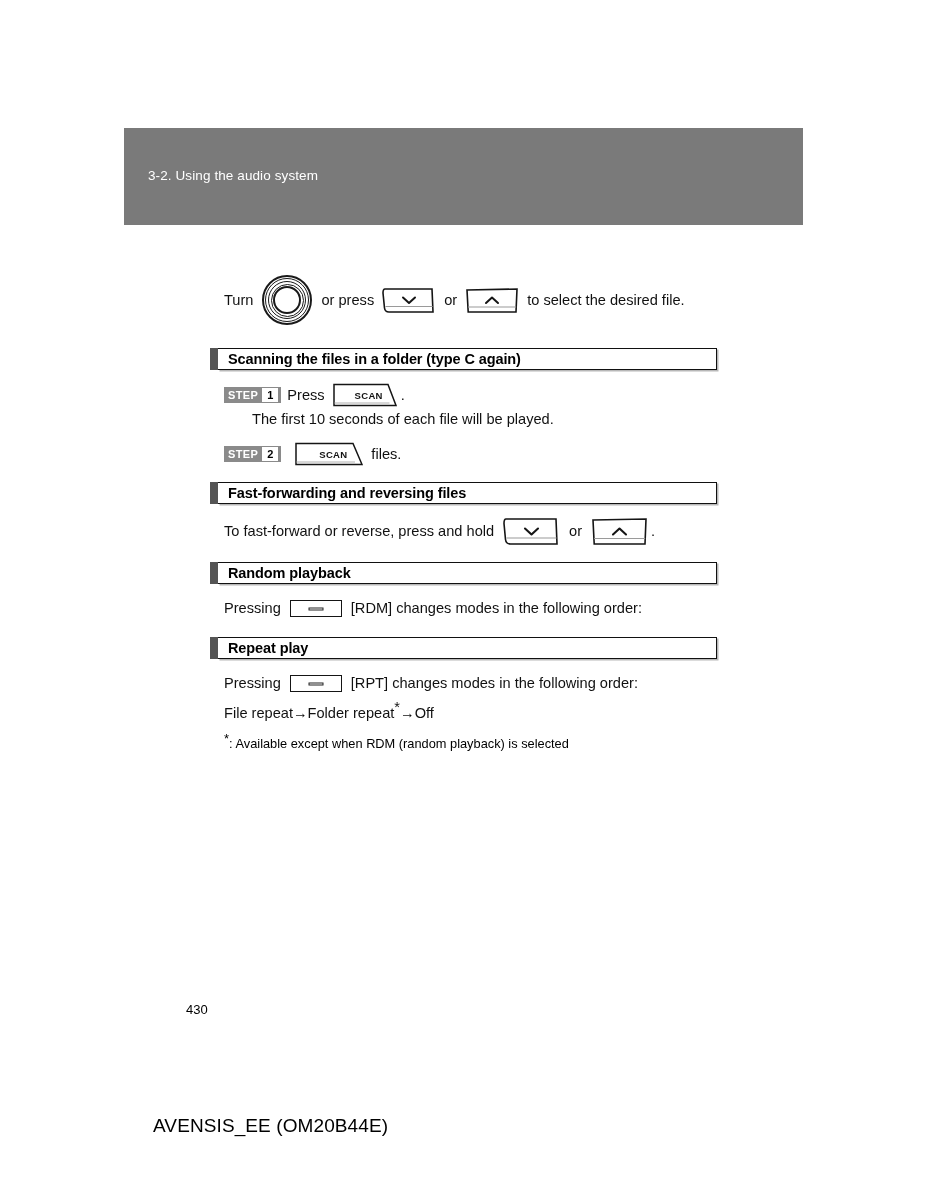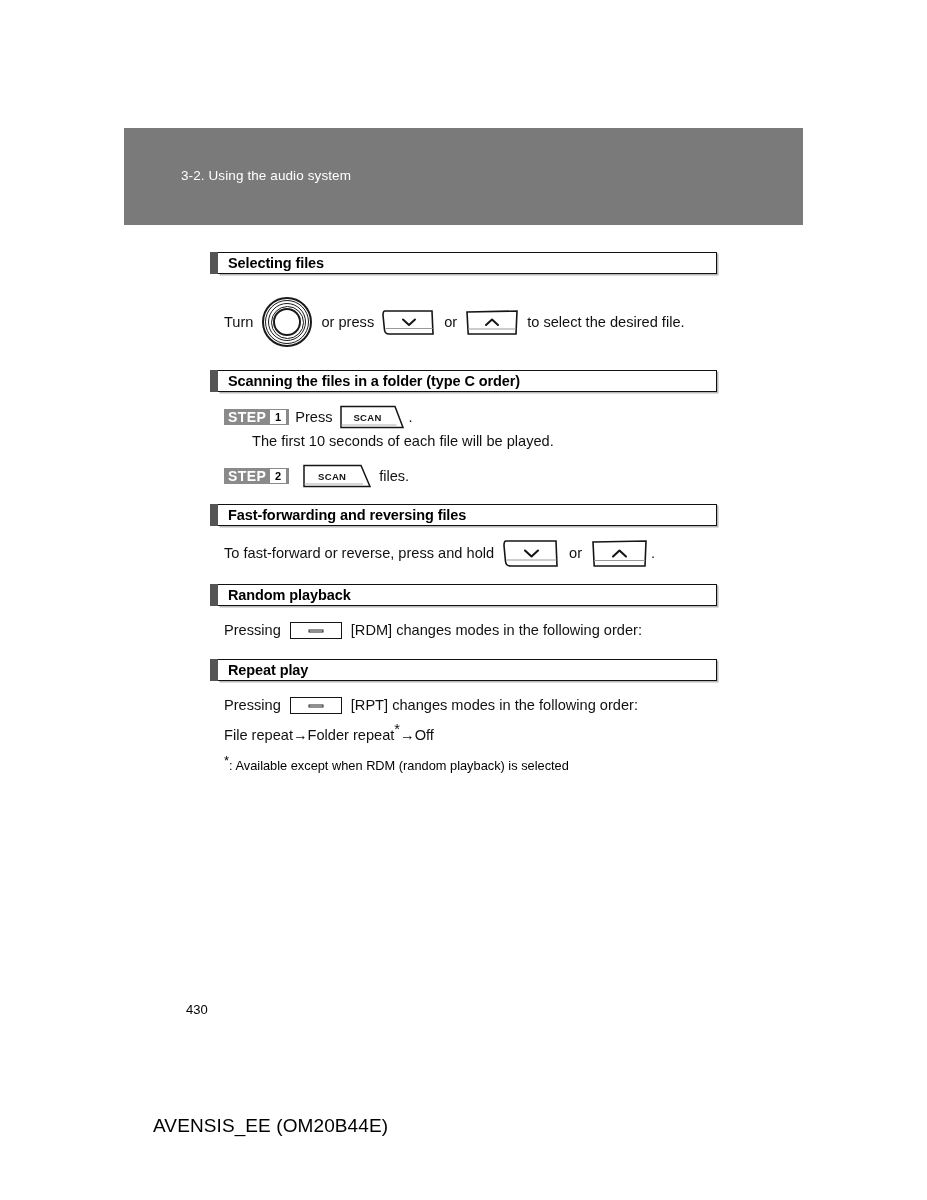--- a/index.html
+++ b/index.html
@@ -20,21 +20,21 @@
   .header-band {
     position: absolute;
     left: 124px;
     top: 128px;
     width: 679px;
     height: 97px;
     background: #7a7a7a;
   }
   .header-band-label {
     position: absolute;
-    left: 57px;
+    left: 24px;
     top: 40px;
     color: #ffffff;
     font-size: 13.5px;
     letter-spacing: 0.1px;
     white-space: nowrap;
   }
 
   
   .content {
     position: absolute;
@@ -131,21 +131,21 @@
     display: inline-flex;
     align-items: center;
     background: #8a8a8a;
     height: 16px;
     padding: 0 3px 0 4px;
     flex: 0 0 auto;
     margin-right: 6px;
   }
   .step .word {
     color: #ffffff;
-    font-size: 14px;
+    font-size: 11px;
     font-weight: bold;
     letter-spacing: 0.4px;
     line-height: 16px;
   }
   .step .num {
     margin-left: 4px;
     background: #ffffff;
     color: #000000;
     font-size: 11px;
     font-weight: bold;
@@ -161,21 +161,21 @@
     position: relative;
     display: inline-block;
     vertical-align: middle;
     width: 64px;
     height: 24px;
     flex: 0 0 64px;
   }
   .scanbtn svg { display:block; width:64px; height:24px; }
   .scanbtn .lbl {
     position: absolute;
-    left: 3px; top: 0;
+    left: 12px; top: 0;
     width: 48px; height: 24px;
     display: flex; align-items: center; justify-content: center;
     font-size: 9.5px;
     font-weight: bold;
     letter-spacing: 0.3px;
   }
   .scanbtn.wide { width: 68px; flex: 0 0 68px; }
   .scanbtn.wide svg { width: 68px; }
   .scanbtn.wide .lbl { width: 52px; }
 
@@ -229,26 +229,20 @@
 </style>
 </head>
 <body>
 
 <div class="header-band">
   <div class="header-band-label">3-2. Using the audio system</div>
 </div>
 
 <div class="content">
 
-  <div class="section-head">
-    <div class="tab"></div>
-    <div class="box">
-      <span>Selecting files</span>
-    </div>
-  </div>
 
   <div class="gap-lg"></div>
 
   <div class="para indent" style="margin-bottom:4px;">
     <span class="txt">Turn</span>
     <span style="width:8px"></span>
     <span class="dial">
       <i></i>
         <i></i>
         <i></i>
@@ -277,21 +271,21 @@
     </span>
     <span style="width:8px"></span>
     <span class="txt">to select the desired file.</span>
   </div>
 
   <div class="gap-md"></div>
 
   <div class="section-head">
     <div class="tab"></div>
     <div class="box">
-      <span>Scanning the files in a folder (type C order)</span>
+      <span>Scanning the files in a folder (type C again)</span>
     </div>
   </div>
 
   <div style="height:13px"></div>
 
   <div class="para indent">
     <span class="step">
       <span class="word">STEP</span>
       <span class="num">1</span>
     </span>

